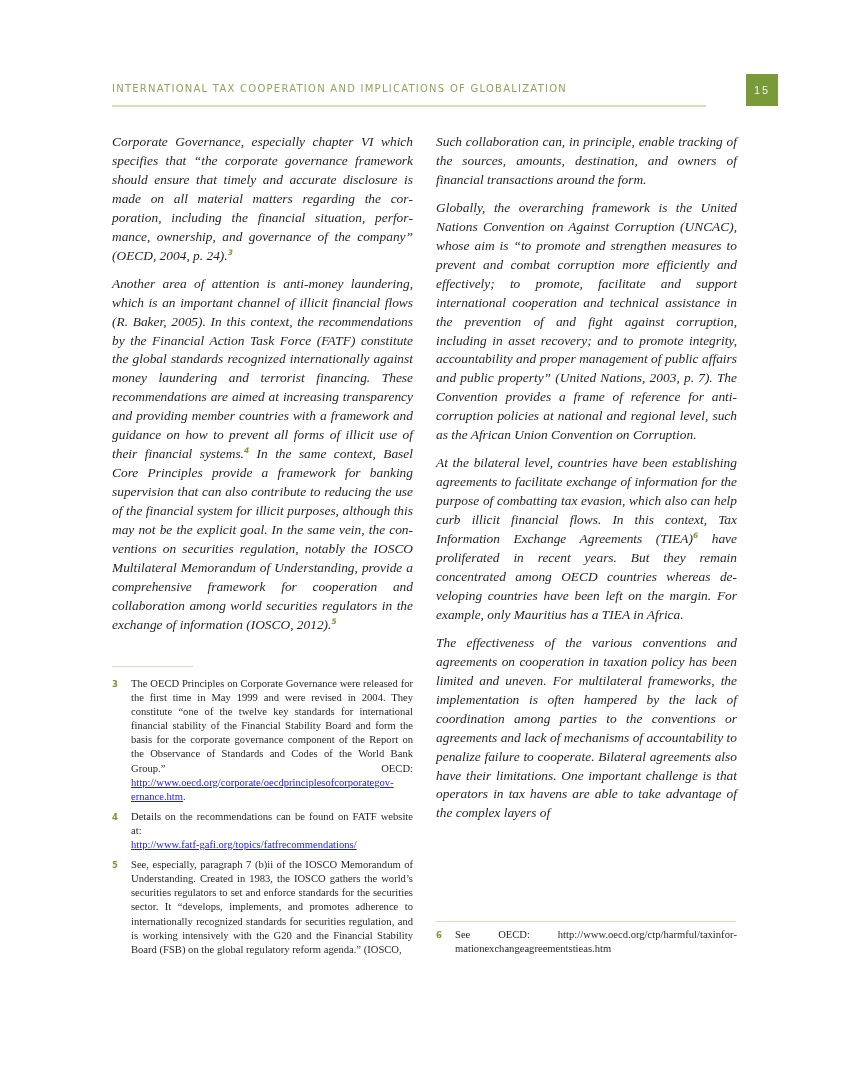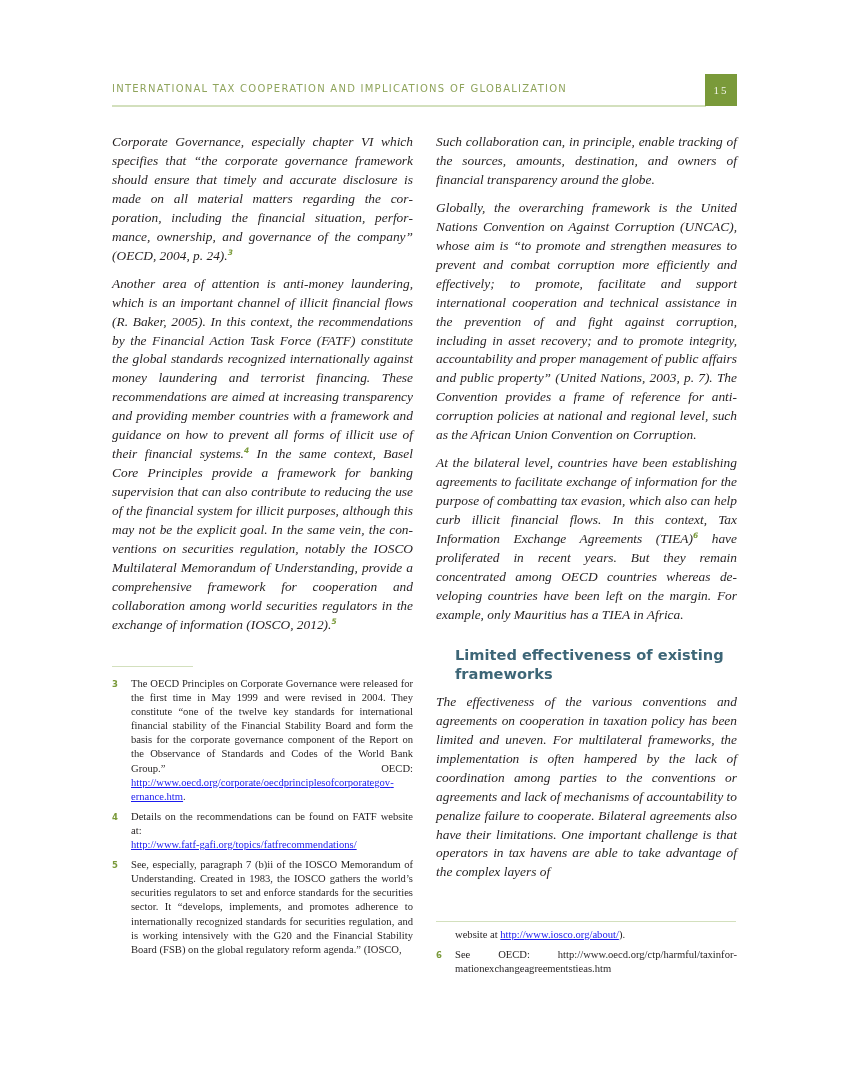--- a/index.html
+++ b/index.html
@@ -1,22 +1,22 @@
 <!DOCTYPE html>
 <html><head>
   <meta charset="utf-8">
   <style>
     html, body { margin: 0; padding: 0; background: #ffffff; }
     body { width: 848px; height: 1088px; position: relative; overflow: hidden;
       font-family: "Liberation Serif", "DejaVu Serif", serif; color: #231f20; }
     .header-title { position: absolute; left: 112px; top: 83px; font-family: "DejaVu Sans", "Liberation Sans", sans-serif;
       font-size: 10px; letter-spacing: 1.25px; color: #8fa45c; white-space: nowrap; }
     .header-rule { position: absolute; left: 112px; top: 105px; width: 594px; height: 2px; background: #d3e0bd; }
-    .page-badge { position: absolute; left: 705px; top: 74px; width: 32px; height: 32px; background: #7a9a3a;
-      color: #f1f4e6; font-family: Liberation Serif, serif; font-size: 11px; letter-spacing: 2px;
+    .page-badge { position: absolute; left: 746px; top: 74px; width: 32px; height: 32px; background: #7a9a3a;
+      color: #f1f4e6; font-family: Liberation Sans, sans-serif; font-size: 11px; letter-spacing: 2px;
       display: flex; align-items: center; justify-content: center; }
     .col { position: absolute; width: 301px; }
     .col-left { left: 112px; top: 133px; }
     .col-right { left: 436px; top: 133px; }
     p.body { margin: 0 0 9px 0; font-size: 13.4px; line-height: 18.95px; text-align: justify; hyphens: manual; font-style: italic; }
     sup.fn { color: #7a9a3a; font-family: "DejaVu Sans", sans-serif; font-weight: bold; font-size: 7.5px; vertical-align: 5px; line-height: 0; }
     .fn-rule { position: absolute; left: 112px; top: 666px; width: 81px; height: 1px; background: #d3e0bd; }
     .fn-rule-right { position: absolute; left: 436px; top: 921px; width: 300px; height: 1px; background: #d3e0bd; }
     .footnotes { position: absolute; left: 112px; top: 677px; width: 301px; }
     .footnote { position: relative; padding-left: 19px; font-size: 10.6px; line-height: 14.1px; text-align: justify; margin-bottom: 6px; }
@@ -50,30 +50,26 @@
     <span>Details on the recommendations can be found on FATF website at:</span><br>
     <a class="link">http://www.fatf-gafi.org/topics/fatfrecommendations/</a>
   </div>
   <div class="footnote">
     <span class="num">5</span>
     <span>See, especially, paragraph 7 (b)ii of the IOSCO Memo­randum of Understanding. Created in 1983, the IOSCO gathers the world’s securities regulators to set and enforce standards for the securities sector. It “develops, imple­ments, and promotes adherence to internationally recog­nized standards for securities regulation, and is working intensively with the G20 and the Financial Stability Board (FSB) on the global regulatory reform agenda.” (IOSCO,</span>
   </div>
 </div>
 
 <div class="col col-right">
-  <p class="body">Such collaboration can, in principle, enable tracking of the sources, amounts, destination, and owners of financial transparency around the globe.</p>
+  <p class="body">Such collaboration can, in principle, enable tracking of the sources, amounts, destination, and owners of financial transactions around the form.</p>
   <p class="body">Globally, the overarching framework is the United Nations Convention on Against Corruption (UN­CAC), whose aim is “to promote and strengthen measures to prevent and combat corruption more efficiently and effectively; to promote, facilitate and support international cooperation and technical assistance in the prevention of and fight against cor­ruption, including in asset recovery; and to promote integrity, accountability and proper management of public affairs and public property” (United Nations, 2003, p. 7). The Convention provides a frame of reference for anti-corruption policies at national and regional level, such as the African Union Conven­tion on Corruption.</p>
   <p class="body"><span>At the bilateral level, countries have been establishing agreements to facilitate exchange of information for the purpose of combatting tax evasion, which also can help curb illicit financial flows. In this context, Tax Information Exchange Agreements (TIEA)</span><sup class="fn">6</sup><span> have proliferated in recent years. But they remain concentrated among OECD countries whereas de­veloping countries have been left on the margin. For example, only Mauritius has a TIEA in Africa.</span></p>
-  <div class="heading">Limited effectiveness of existing frameworks</div>
   <p class="body">The effectiveness of the various conventions and agreements on cooperation in taxation policy has been limited and uneven. For multilateral frame­works, the implementation is often hampered by the lack of coordination among parties to the con­ventions or agreements and lack of mechanisms of accountability to penalize failure to cooperate. Bi­lateral agreements also have their limitations. One important challenge is that operators in tax havens are able to take advantage of the complex layers of</p>
 </div>
 
 <div class="fn-rule-right"></div>
 
 <div class="footnotes-right">
   <div class="footnote">
-    <span>website at </span><a class="link">http://www.iosco.org/about/</a><span>).</span>
-  </div>
-  <div class="footnote">
     <span class="num">6</span>
     <span>See OECD: http://www.oecd.org/ctp/harmful/taxinfor­mationexchangeagreementstieas.htm</span>
   </div>
 </div>
 
 </body></html>

